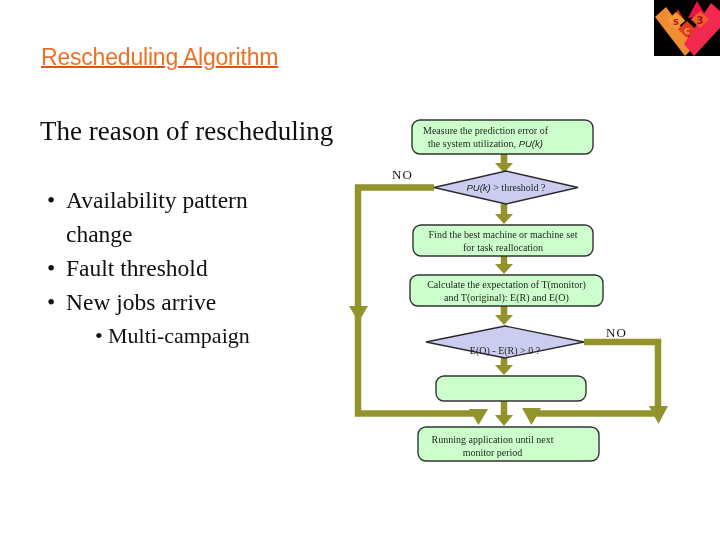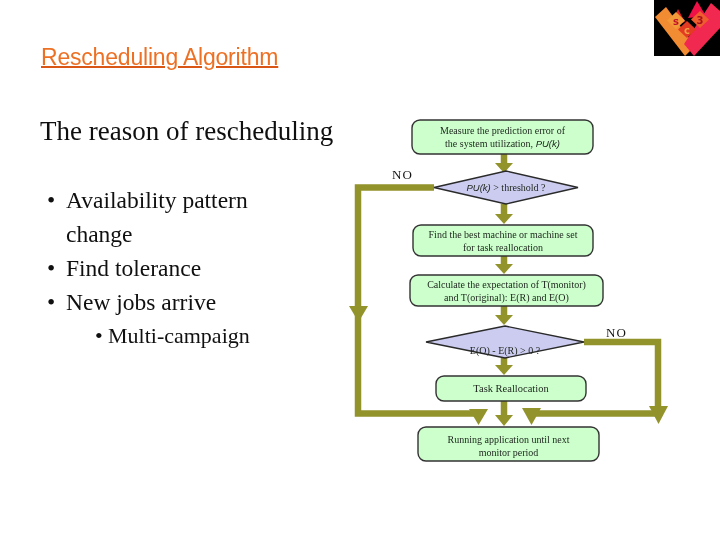--- a/index.html
+++ b/index.html
@@ -32,43 +32,43 @@
   .fc-text {
     position:absolute; display:flex; flex-direction:column; justify-content:center;
     text-align:center; font-size:10px; line-height:13px; color:#1c241c;
   }
   .fc-text span { display:block; }
   .fc-text .inline { display:inline; }
   .em { font-style:italic; font-family:"Liberation Sans", sans-serif; font-size:9.5px; }
   .no-label {
     position:absolute; font-size:13px; color:#151515; letter-spacing:1px;
   }
-  .t1 { left:412px; top:120px; width:181px; height:34px; }
+  .t1 { left:395px; top:120px; width:181px; height:34px; }
   .d1 { left:434px; top:172px; width:144px; height:31px; }
   .t2 { left:413px; top:225px; width:180px; height:31px; }
   .t3 { left:410px; top:275px; width:193px; height:31px; }
   .d2 { left:426px; top:327px; width:158px; height:30px;justify-content:flex-end; }
   .t4 { left:436px; top:376px; width:150px; height:25px; font-size:10.5px; }
-  .t5 { left:418px; top:427px; width:181px; height:38px; }
+  .t5 { left:402px; top:427px; width:181px; height:38px; }
   .no-left  { left:392px; top:167px; }
   .no-right { left:606px; top:325px; }
 
   .logo { position:absolute; left:654px; top:0; width:66px; height:56px; }
 </style>
 </head>
 <body>
 
 <div class="slide">
 
   <div class="title">Rescheduling Algorithm</div>
   <div class="subtitle">The reason of rescheduling</div>
 
   <ul class="bullets">
     <li class="lvl1">Availability pattern change</li>
-    <li class="lvl1">Find tolerance</li>
+    <li class="lvl1">Fault threshold</li>
     <li class="lvl1">New jobs arrive</li>
     <li class="lvl2">Multi-campaign</li>
   </ul>
 
   <svg class="fc-layer" viewBox="0 0 720 540" xmlns="http://www.w3.org/2000/svg">
 
     <g stroke="#93932b" stroke-width="6.5" fill="none">
       <polyline points="434,187.5 358,187.5 358,413.5 478,413.5"></polyline>
       <polyline points="584,342 658,342 658,410"></polyline>
       <line x1="531" y1="413.5" x2="660" y2="413.5"></line>
@@ -122,23 +122,20 @@
 
   <div class="fc-text t3">
     <span>Calculate the expectation of T(monitor)</span>
     <span>and T(original): E(R) and E(O)</span>
   </div>
 
   <div class="fc-text d2">
     <span>E(O) - E(R) &gt; 0 ?</span>
   </div>
 
-  <div class="fc-text t4">
-    <span>Task Reallocation</span>
-  </div>
 
   <div class="fc-text t5">
     <span>Running application until next</span>
     <span>monitor period</span>
   </div>
 
   <div class="no-label no-left">NO</div>
   <div class="no-label no-right">NO</div>
 
   <svg class="logo" viewBox="0 0 66 56" xmlns="http://www.w3.org/2000/svg">

